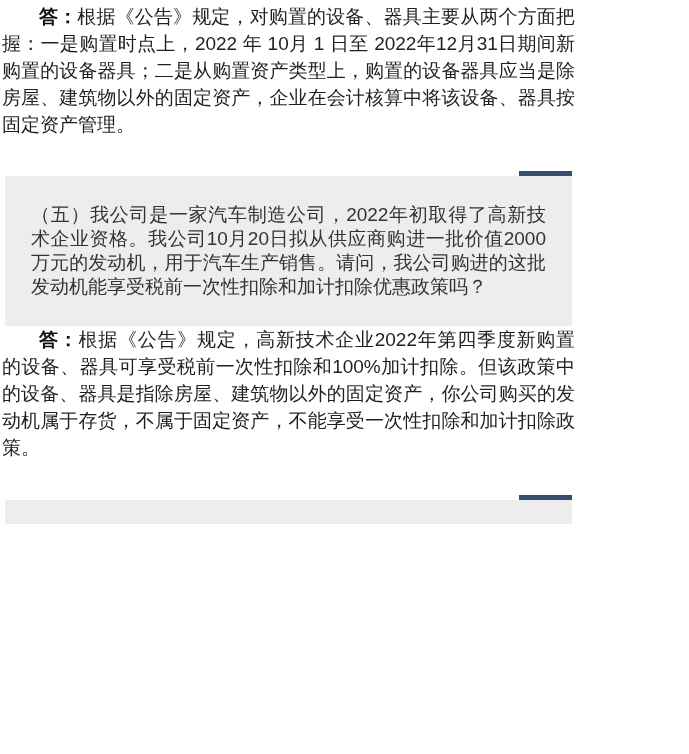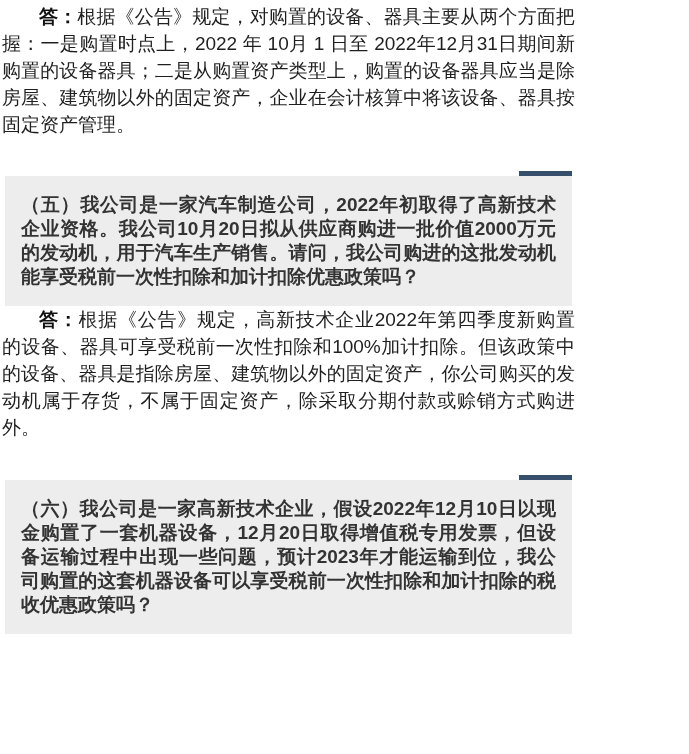--- a/index.html
+++ b/index.html
@@ -38,41 +38,40 @@
   .qblock.q6 { margin-top: 39px; }
   .accent-bar {
     position: absolute;
     top: -5px;
     right: 0;
     width: 53px;
     height: 5px;
     background: #36506c;
   }
   .qblock p {
-    margin: 5px;
+    margin: 15px;
     font-size: 19px;
     line-height: 24px;
-    font-weight: bold;
+    font-weight: normal;
     color: #333333;
     text-align: justify;
   }
 </style>
 </head>
 <body>
 
 <div class="page">
 
   <p class="answer answer-1"><span class="prefix">答：</span><span>根据《公告》规定，对购置的设备、器具主要从两个方面把握：一是购置时点上，2022 年 10月 1 日至 2022年12月31日期间新购置的设备器具；二是从购置资产类型上，购置的设备器具应当是除房屋、建筑物以外的固定资产，企业在会计核算中将该设备、器具按固定资产管理。</span></p>
 
   <div class="qblock q5">
     <span class="accent-bar"></span>
     <p>（五）我公司是一家汽车制造公司，2022年初取得了高新技术企业资格。我公司10月20日拟从供应商购进一批价值2000万元的发动机，用于汽车生产销售。请问，我公司购进的这批发动机能享受税前一次性扣除和加计扣除优惠政策吗？</p>
   </div>
 
-  <p class="answer answer-2"><span class="prefix">答：</span><span>根据《公告》规定，高新技术企业2022年第四季度新购置的设备、器具可享受税前一次性扣除和100%加计扣除。但该政策中的设备、器具是指除房屋、建筑物以外的固定资产，你公司购买的发动机属于存货，不属于固定资产，除采取分期付款或赊销方式购进外。</span></p>
+  <p class="answer answer-2"><span class="prefix">答：</span><span>根据《公告》规定，高新技术企业2022年第四季度新购置的设备、器具可享受税前一次性扣除和100%加计扣除。但该政策中的设备、器具是指除房屋、建筑物以外的固定资产，你公司购买的发动机属于存货，不属于固定资产，不能享受一次性扣除和加计扣除政策。</span></p>
 
   <div class="qblock q6">
     <span class="accent-bar"></span>
-    <p>（六）我公司是一家高新技术企业，假设2022年12月10日以现金购置了一套机器设备，12月20日取得增值税专用发票，但设备运输过程中出现一些问题，预计2023年才能运输到位，我公司购置的这套机器设备可以享受税前一次性扣除和加计扣除的税收优惠政策吗？</p>
   </div>
 
 
 </div>
 
 </body></html>

